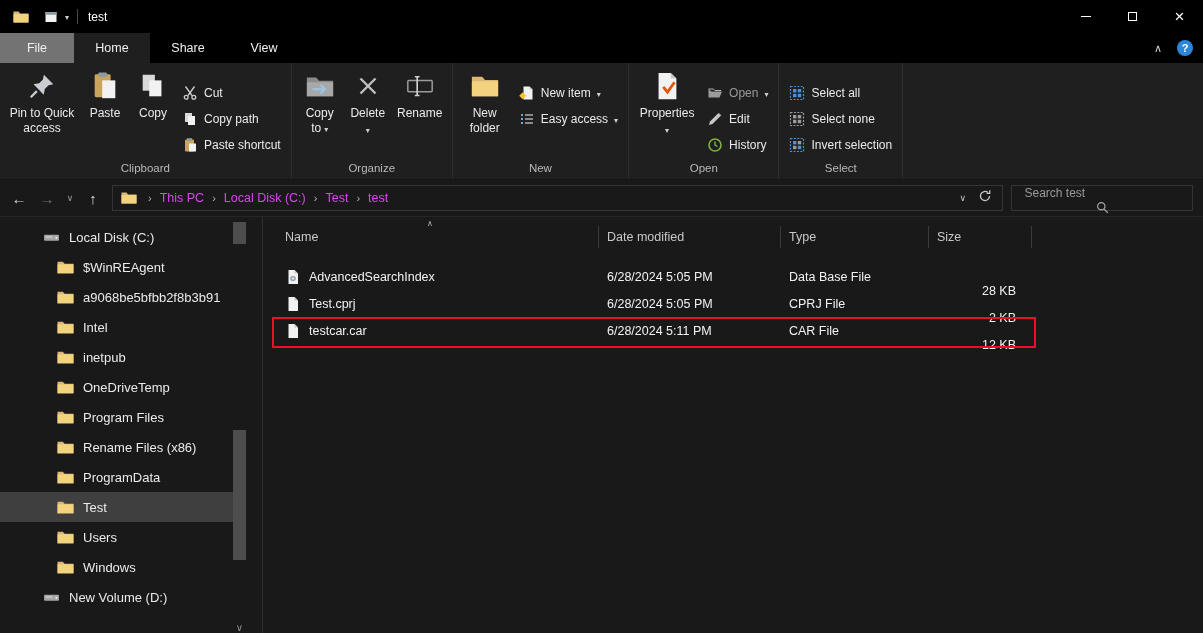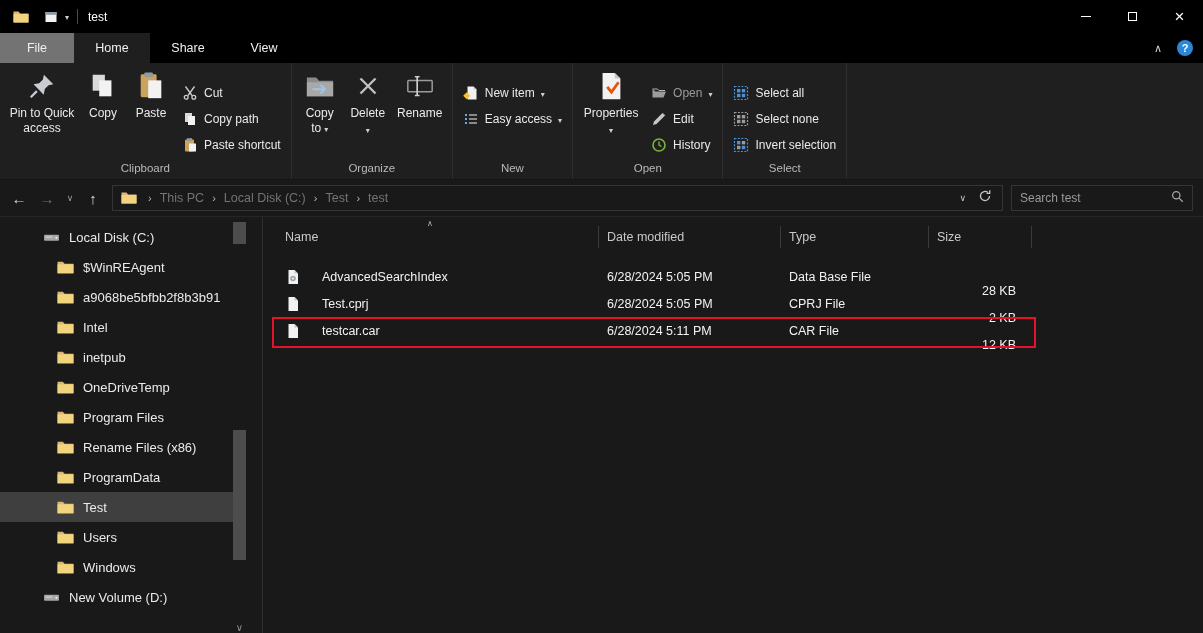--- a/index.html
+++ b/index.html
@@ -54,27 +54,27 @@
   .nav-btn { width:26px; height:26px; display:flex; align-items:center; justify-content:center; font-size:15px; color:#d4d4d4; }
   .nav-btn.dim { color:#707070; }
   .g-back::after { content:"\2190"; }
   .g-fwd::after { content:"\2192"; }
   .g-up::after { content:"\2191"; }
   .nav-chev { width:16px; height:26px; display:flex; align-items:center; justify-content:center; font-size:9px; color:#9f9f9f; }
   .g-chevdown::after { content:"\2228"; }
   .addressbar { flex:1; height:26px; border:1px solid #353535; background:#191919; display:flex; align-items:center; margin:0 6px 0 4px; padding:0 2px 0 8px; }
   .crumb-icon { width:16px; height:16px; margin-right:8px; flex:0 0 16px; }
   .crumb-icon svg { width:16px; height:16px; }
-  .crumb { font-size:12.5px; color:#737373; padding:0 5px; white-space:nowrap; }
+  .crumb { font-size:12.5px; color:#d946ef; padding:0 5px; white-space:nowrap; }
   .crumb-sep { color:#b5b5b5; font-size:11px; padding:0 3px; }
   .crumb-sep::after { content:"\203A"; }
   .addr-right { margin-left:auto; display:flex; align-items:center; gap:12px; padding-right:8px; }
   .addr-chev { color:#c8c8c8; font-size:9px; }
   .refresh-icon svg { width:14px; height:14px; }
-  .searchbox { width:182px; height:26px; border:1px solid #353535; background:#191919; display:flex; align-items:center; padding:0 8px; }
+  .searchbox { width:182px; height:26px; border:1px solid #353535; background:#191919; display:flex; align-items:center; padding:0 8px;flex-direction:column; }
   .searchbox input { flex:1; background:transparent; border:none; outline:none; color:#cfcfcf; font-size:12px; font-family:"Liberation Sans",sans-serif; min-width:0; }
   .searchbox input::placeholder { color:#9a9a9a; }
   .search-icon svg { width:13px; height:13px; }
 
   
   .content { flex:1; display:flex; min-height:0; position:relative; }
   .sidebar { flex:0 0 262px; position:relative; padding-top:5px; overflow:hidden; }
   .side-item { height:30px; display:flex; align-items:center; gap:9px; font-size:13px; color:#eaeaea; padding-left:57px; white-space:nowrap; }
   .side-item.drive { padding-left:43px; }
   .side-item.selected { background:#3f3f3f; width:233px; }
@@ -91,21 +91,21 @@
   .hcell { font-size:12.5px; color:#c9c9c9; border-right:1px solid #3a3a3a; height:22px; display:flex; align-items:center; padding-left:8px; position:relative; }
   .hcell.name { width:322px; }
   .hcell.date { width:182px; }
   .hcell.type { width:148px; }
   .hcell.size { width:103px; }
   .sort-ind { position:absolute; top:-7px; left:150px; color:#b5b5b5; font-size:8px; }
   .sort-ind::after { content:"\2227"; }
   .rows { padding-left:14px; margin-top:11px; }
   .row { display:flex; align-items:center; height:27px; position:relative; font-size:12.5px; color:#f2f2f2; }
   .cell { display:flex; align-items:center; height:100%; }
-  .cell.name { width:322px; gap:21px; padding-left:8px; }
+  .cell.name { width:322px; gap:8px; padding-left:8px; }
   .cell.date { width:182px; padding-left:8px; }
   .cell.type { width:148px; padding-left:8px; }
   .cell.size { width:103px; justify-content:flex-end; padding-right:16px;margin-top:29px; }
   .file-icon { width:16px; height:16px; flex:0 0 16px; }
   .file-icon svg { width:16px; height:16px; }
   .row.annotated::after { content:""; position:absolute; left:-5px; top:0; width:760px; height:27px; border:2px solid #e8112a; pointer-events:none; }
 </style>
 </head>
 <body>
 
@@ -157,38 +157,38 @@
       <div class="group-content">
         <div class="btn-big" style="width:76px">
           <span class="icon-big">
             <svg viewBox="0 0 32 32">
                 <path d="M18 4l10 10-5 1.2-4 4-1.2 6L7 14.2l6-1.2 4-4z" fill="#c9cdd2"></path>
                 <path d="M10.5 21.5L4 28" stroke="#c9cdd2" stroke-width="2.4" fill="none"></path>
               </svg>
           </span>
           <span class="lbl">Pin to Quick access</span>
         </div>
-        <div class="btn-big" style="width:46px">
-          <span class="icon-big">
-            <svg viewBox="0 0 32 32">
-                <rect x="5" y="4" width="13" height="17" fill="#d9d9d9"></rect>
-                <rect x="12" y="10" width="13" height="17" fill="#f2f2f2"></rect>
-              </svg>
-          </span>
-          <span class="lbl">Copy</span>
-        </div>
         <div class="btn-big" style="width:50px">
           <span class="icon-big">
             <svg viewBox="0 0 32 32">
                 <rect x="5" y="3.5" width="17" height="24.5" rx="1.5" fill="#caa35c"></rect>
                 <rect x="9" y="1.5" width="9" height="5" rx="1" fill="#8f9aa3"></rect>
                 <rect x="13" y="10" width="14" height="19" fill="#f2f2f2"></rect>
               </svg>
           </span>
           <span class="lbl">Paste</span>
+        </div>
+        <div class="btn-big" style="width:46px">
+          <span class="icon-big">
+            <svg viewBox="0 0 32 32">
+                <rect x="5" y="4" width="13" height="17" fill="#d9d9d9"></rect>
+                <rect x="12" y="10" width="13" height="17" fill="#f2f2f2"></rect>
+              </svg>
+          </span>
+          <span class="lbl">Copy</span>
         </div>
         <div class="small-col">
           <div class="btn-small">
             <span class="icon-sm">
               <svg viewBox="0 0 16 16" stroke="#cfcfcf" fill="none" stroke-width="1.3">
                   <path d="M3.5 1.5l6.5 9M12.5 1.5L6 10.5"></path>
                   <circle cx="4.2" cy="12.3" r="1.9"></circle>
                   <circle cx="11.8" cy="12.3" r="1.9"></circle>
                 </svg>
             </span>
@@ -248,20 +248,29 @@
               </svg>
           </span>
           <span class="lbl">Rename</span>
         </div>
       </div>
       <div class="group-label">Organize</div>
     </div>
 
     <div class="group">
       <div class="group-content">
+        <div class="btn-big" style="width:56px">
+          <span class="icon-big">
+            <svg viewBox="0 0 32 32">
+                <path fill="#dcb67a" d="M2 6h11l3 3.5h14V27H2z"></path>
+                <path fill="#f2d47e" d="M2 11h28v16H2z"></path>
+              </svg>
+          </span>
+          <span class="lbl">New folder</span>
+        </div>
         <div class="small-col">
           <div class="btn-small">
             <span class="icon-sm">
               <svg viewBox="0 0 16 16">
                   <path d="M4.5 1.5h6l3 3V14.5h-9z" fill="#f2f2f2"></path>
                   <path d="M10.5 1.5l3 3h-3z" fill="#c8c8c8"></path>
                   <rect x="1.2" y="8.2" width="5" height="5" fill="#f8c32a" transform="rotate(45 3.7 10.7)"></rect>
                 </svg>
             </span>
             <span>New item</span>

